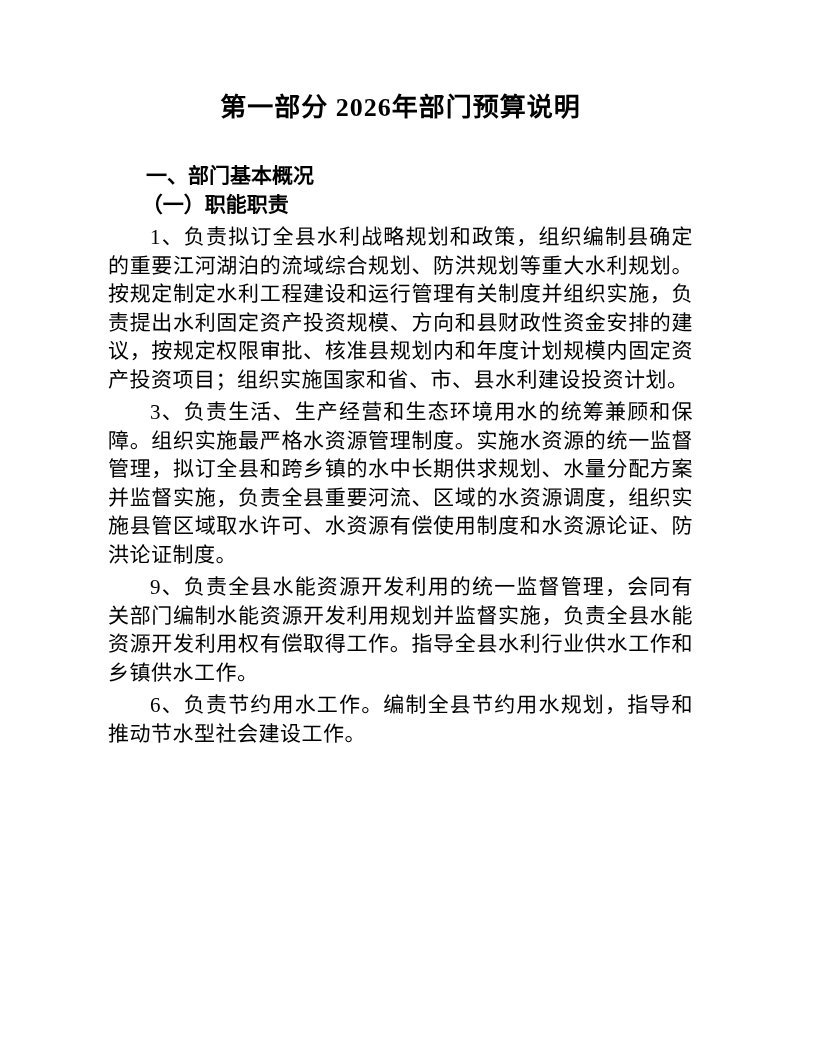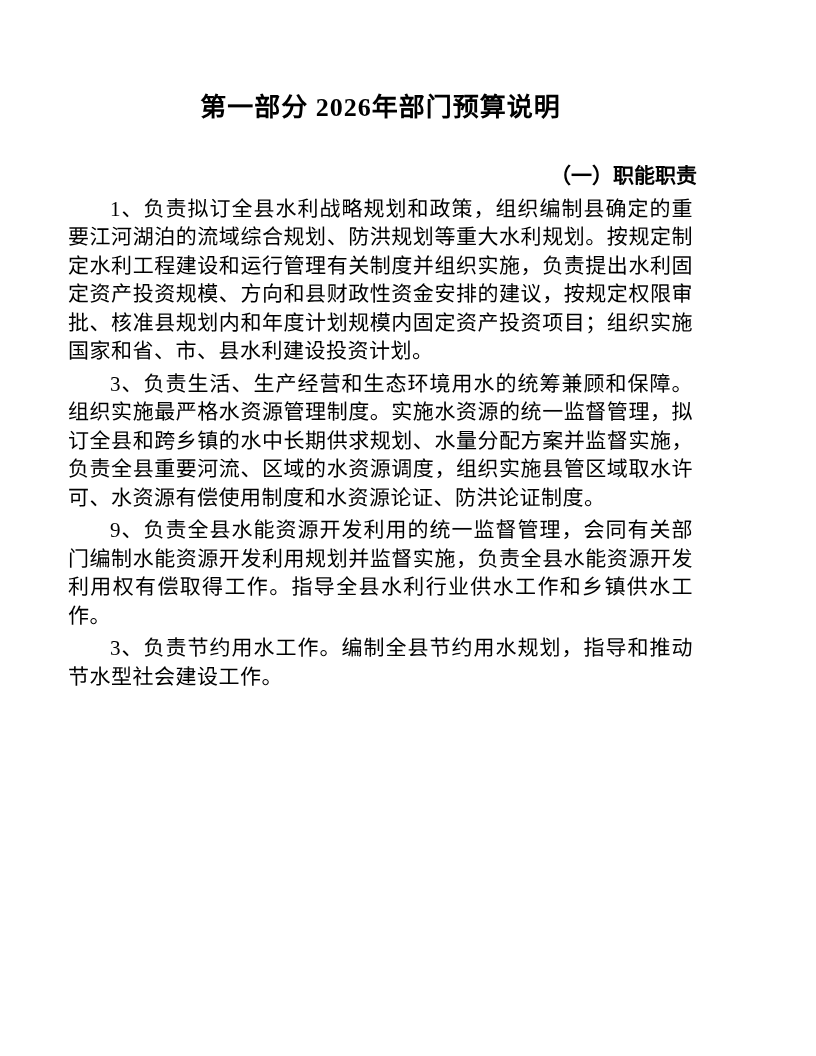--- a/index.html
+++ b/index.html
@@ -8,21 +8,21 @@
     background: #ffffff;
   }
   .page {
     position: relative;
     width: 816px;
     height: 1056px;
     margin: 0 auto;
     background: #ffffff;
     color: #000000;
     box-sizing: border-box;
-    padding: 92px 119px 0 64px;
+    padding: 92px 119px 0 104px;
     overflow: hidden;
     font-family: "Liberation Serif", "DejaVu Serif", serif;
   }
   .doc-title {
     font-size: 26px;
     font-weight: 700;
     text-align: center;
     line-height: 32px;
     margin: 0 0 38px 0;
     letter-spacing: 1px;
@@ -34,42 +34,42 @@
     line-height: 28.5px;
     margin: 0;
     text-indent: 2em;
   }
   .doc-subheading {
     font-size: 21px;
     font-weight: 700;
     line-height: 28.5px;
     margin: 0;
     text-indent: 1.8em;
-    text-align: right;
   }
   .doc-paragraph {
     font-size: 21px;
     line-height: 28.5px;
     margin: 4px;
     text-indent: 2em;
     text-align: justify;
     letter-spacing: 0.5px;
   }
 </style>
 </head>
 <body>
 
 <div class="page">
   <h1 class="doc-title">第一部分 2026年部门预算说明</h1>
 
+  <h2 class="doc-heading">一、部门基本概况</h2>
 
   <h3 class="doc-subheading">（一）职能职责</h3>
 
   <p class="doc-paragraph">1、负责拟订全县水利战略规划和政策，组织编制县确定的重要江河湖泊的流域综合规划、防洪规划等重大水利规划。按规定制定水利工程建设和运行管理有关制度并组织实施，负责提出水利固定资产投资规模、方向和县财政性资金安排的建议，按规定权限审批、核准县规划内和年度计划规模内固定资产投资项目；组织实施国家和省、市、县水利建设投资计划。</p>
 
   <p class="doc-paragraph">3、负责生活、生产经营和生态环境用水的统筹兼顾和保障。组织实施最严格水资源管理制度。实施水资源的统一监督管理，拟订全县和跨乡镇的水中长期供求规划、水量分配方案并监督实施，负责全县重要河流、区域的水资源调度，组织实施县管区域取水许可、水资源有偿使用制度和水资源论证、防洪论证制度。</p>
 
 
   <p class="doc-paragraph">9、负责全县水能资源开发利用的统一监督管理，会同有关部门编制水能资源开发利用规划并监督实施，负责全县水能资源开发利用权有偿取得工作。指导全县水利行业供水工作和乡镇供水工作。</p>
 
-  <p class="doc-paragraph">3、负责节约用水工作。编制全县节约用水规划，指导和推动节水型社会建设工作。</p>
+  <p class="doc-paragraph">6、负责节约用水工作。编制全县节约用水规划，指导和推动节水型社会建设工作。</p>
 
 </div>
 
 </body></html>

